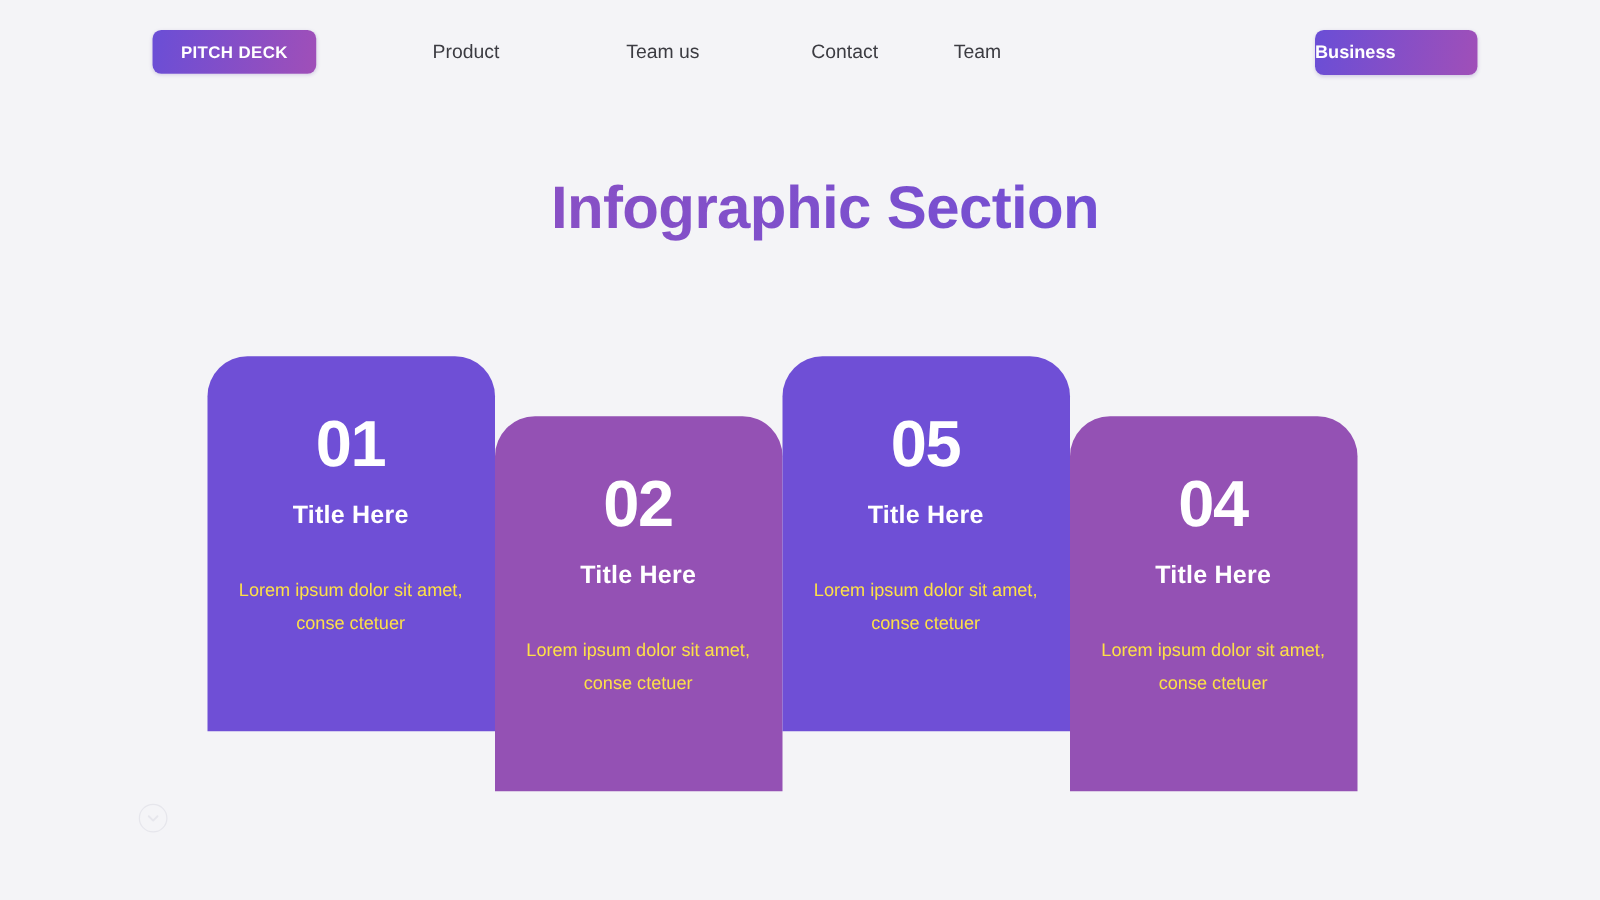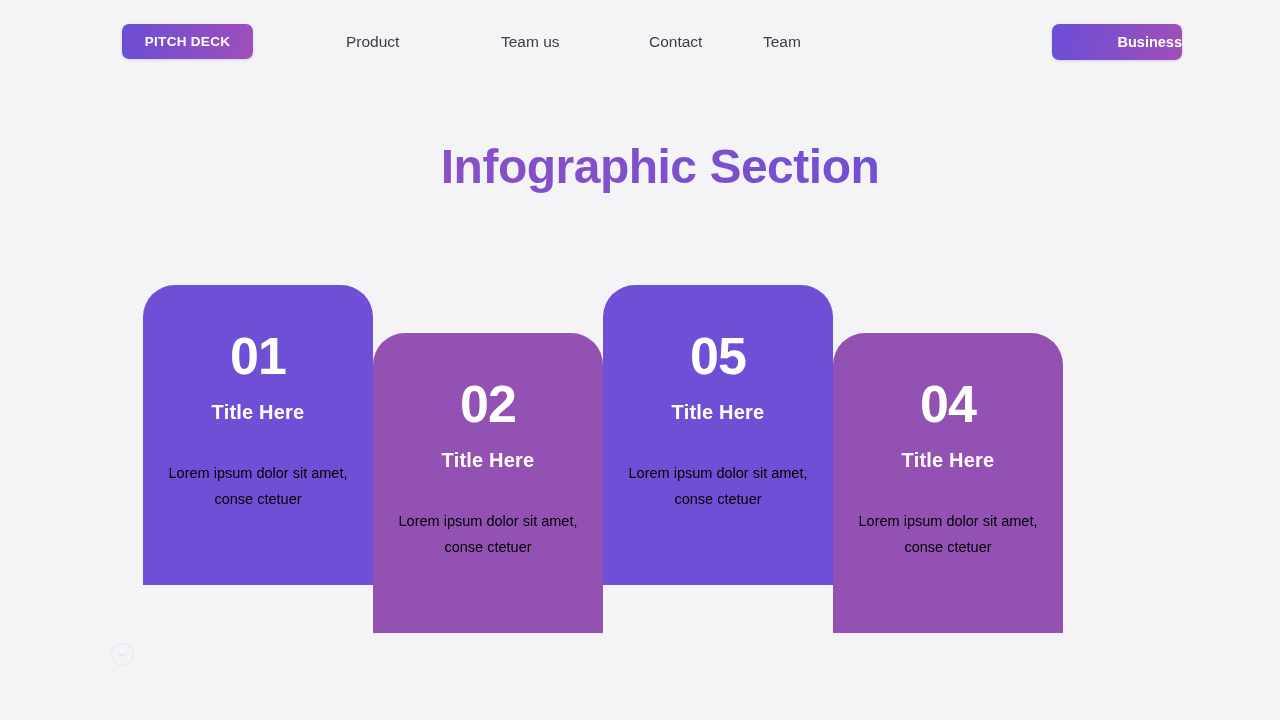--- a/index.html
+++ b/index.html
@@ -41,21 +41,21 @@
   .nav-link.n0 { width:115px; }
   .nav-link.n1 { width:108px; }
   .nav-link.n2 { width:74px; }
   .nav-link.n3 { width:60px; }
 
   .cta-pill {
     position:absolute; left:1040px; top:24px;
     width:130px; height:36px;
     border-radius:7px;
     background:linear-gradient(100deg, #6a4ed6 0%, #a04fb8 100%);
-    display:flex; align-items:center; justify-content:flex-end;
+    display:flex; align-items:center; justify-content:flex-start;
     color:#ffffff;
     font-size:14.5px; font-weight:bold;
     box-shadow:0 1px 3px rgba(90,60,160,0.20);
   }
 
   
   .section-title {
     position:absolute; left:0; top:139px;
     width:1280px;
     text-align:center;
@@ -68,21 +68,21 @@
     -webkit-text-fill-color:transparent;
     color:#7d4fcc;
     padding-left:40px;
   }
 
   
   .cards {
     position:absolute; left:115px; top:285px;
     width:993px; height:300px;
     display:flex;
-    justify-content:flex-start;
+    justify-content:center;
     padding-left:28px;
   }
   .card {
     width:230px; height:300px;
     border-radius:32px 32px 0 0;
     display:flex;
     flex-direction:column;
     align-items:center;
     color:#ffffff;
     text-align:center;
@@ -101,21 +101,21 @@
     margin-top:19px;
     font-size:20px;
     font-weight:bold;
     letter-spacing:0.2px;
   }
   .card-body {
     margin-top:36px;
     font-size:14.5px;
     line-height:26px;
     font-weight:400;
-    color:#000000;
+    color:#fde047;
     width:190px;
   }
 
   
   .scroll-indicator {
     position:absolute; left:111px; top:643px;
     width:23px; height:23px;
     border-radius:50%;
     border:1.5px solid #e6e6ec;
     display:flex; align-items:center; justify-content:center;

